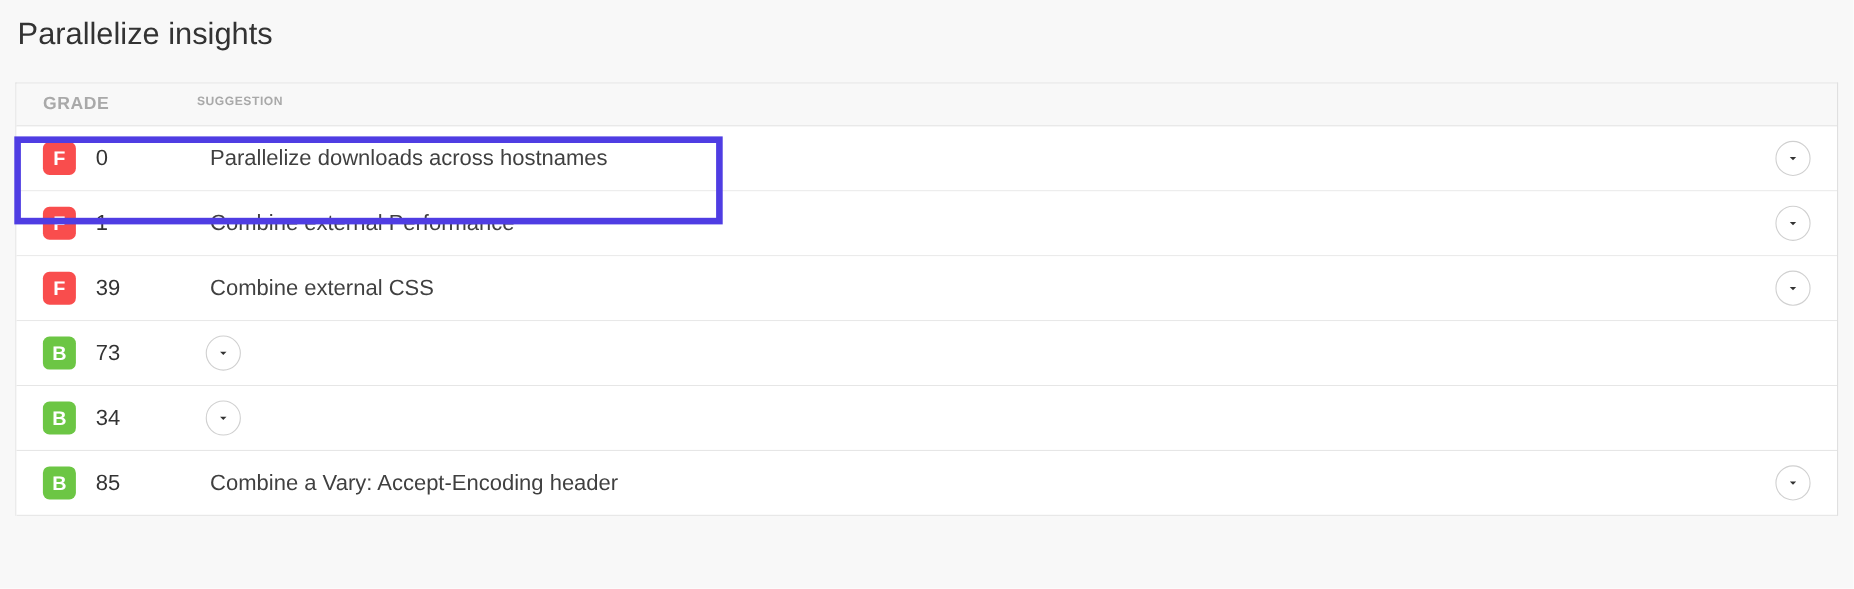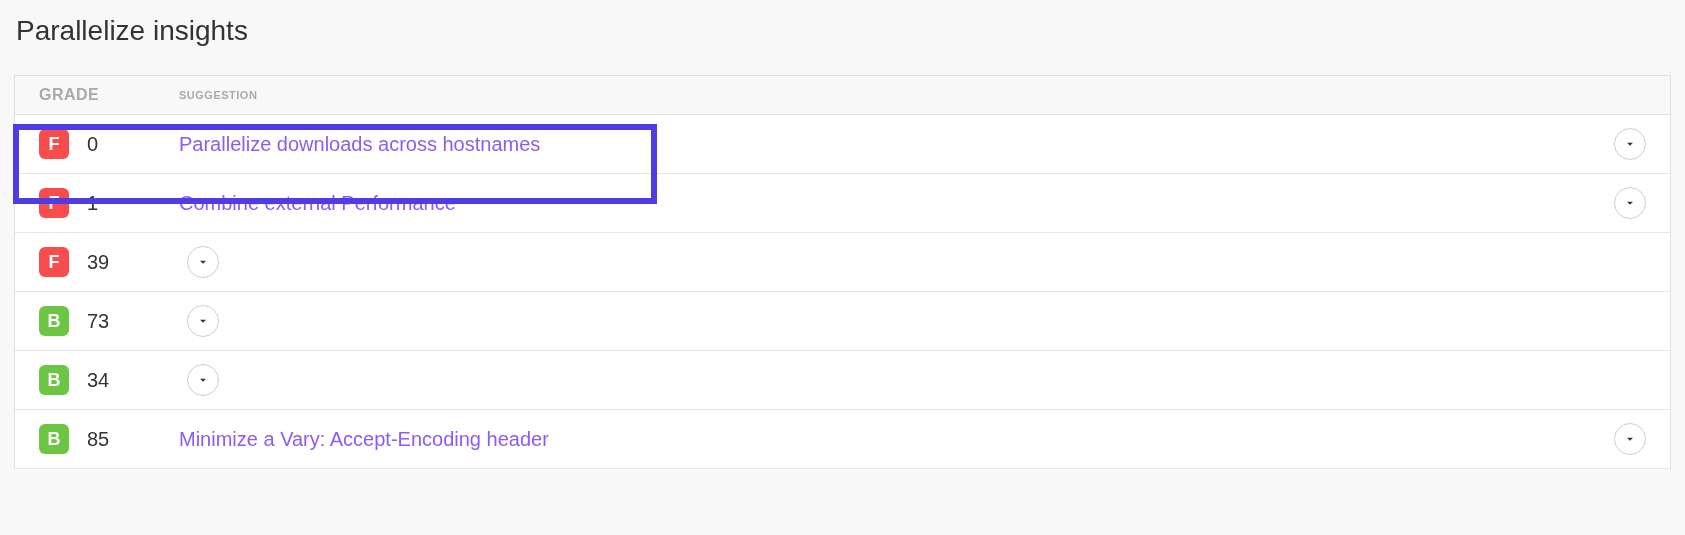--- a/index.html
+++ b/index.html
@@ -24,21 +24,20 @@
       margin-bottom: 28px;
       padding-left: 2px;
     }
     .table {
       border: 1px solid #e0e0e0;
       background: #fff;
       border-bottom: none;
     }
     .table-header {
       display: flex;
-      align-items: center;
       padding: 10px 24px;
       border-bottom: 1px solid #e0e0e0;
       background: #f8f8f8;
     }
     .col-grade-header {
       width: 140px;
       font-size: 16px;
       font-weight: 700;
       letter-spacing: 0.5px;
       color: #a9a9a9;
@@ -77,21 +76,22 @@
     }
     .grade-F { background: #f94d4d; }
     .grade-B { background: #6cc644; }
     .grade-score {
       font-size: 20px;
       color: #333;
     }
     .col-suggestion {
       flex: 1;
       font-size: 20px;
-      color: #8b5cf6;
+      color: #404040;
+      margin-left: 12px;
     }
     .col-expand {
       width: 40px;
       display: flex;
       justify-content: flex-end;
     }
     .expand-btn {
       width: 32px;
       height: 32px;
       border-radius: 50%;
@@ -156,20 +156,21 @@
                 <path d="M7 10l5 5 5-5z"></path>
               </svg>
             </span>
           </div>
         </div>
         <div class="row">
           <div class="col-grade">
             <span class="grade-badge grade-F">F</span>
             <span class="grade-score">39</span>
           </div>
+          <div class="col-suggestion">Combine external CSS</div>
           <div class="col-expand">
             <span class="expand-btn">
               <svg viewBox="0 0 24 24">
                 <path d="M7 10l5 5 5-5z"></path>
               </svg>
             </span>
           </div>
         </div>
         <div class="row">
           <div class="col-grade">
@@ -195,21 +196,21 @@
                 <path d="M7 10l5 5 5-5z"></path>
               </svg>
             </span>
           </div>
         </div>
         <div class="row">
           <div class="col-grade">
             <span class="grade-badge grade-B">B</span>
             <span class="grade-score">85</span>
           </div>
-          <div class="col-suggestion">Minimize a Vary: Accept-Encoding header</div>
+          <div class="col-suggestion">Combine a Vary: Accept-Encoding header</div>
           <div class="col-expand">
             <span class="expand-btn">
               <svg viewBox="0 0 24 24">
                 <path d="M7 10l5 5 5-5z"></path>
               </svg>
             </span>
           </div>
         </div>
       </div>
   </div>

